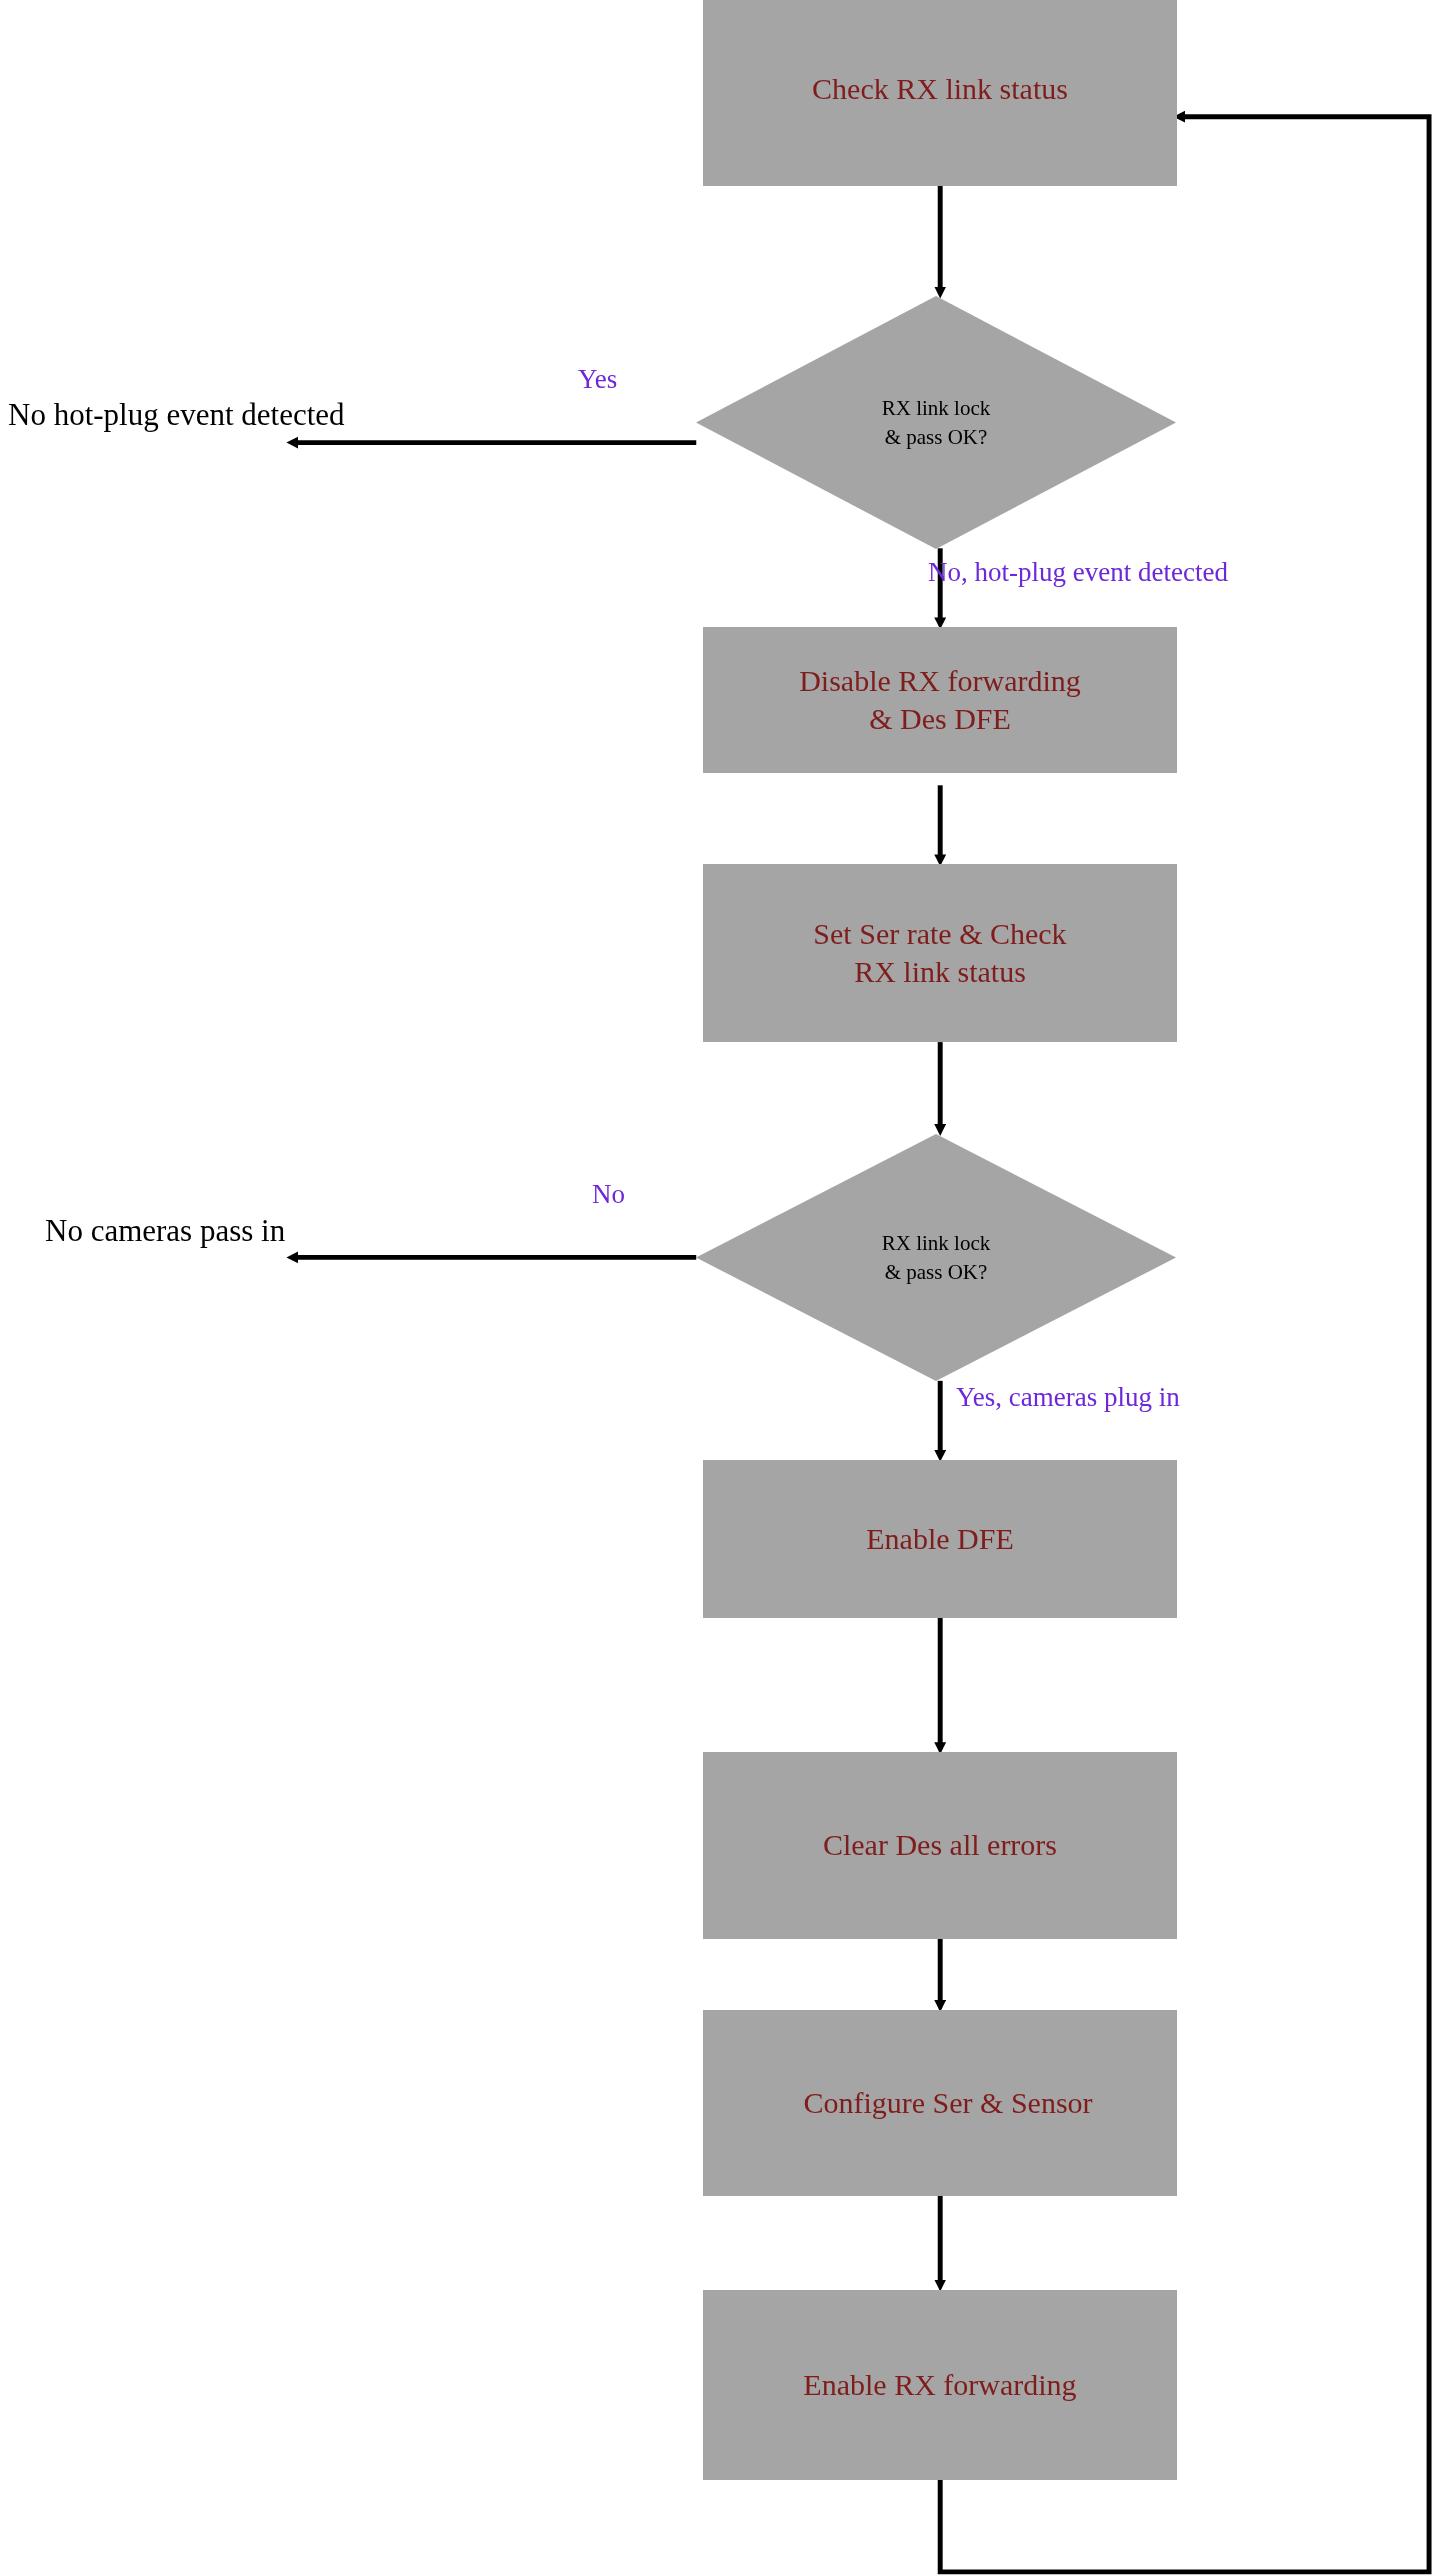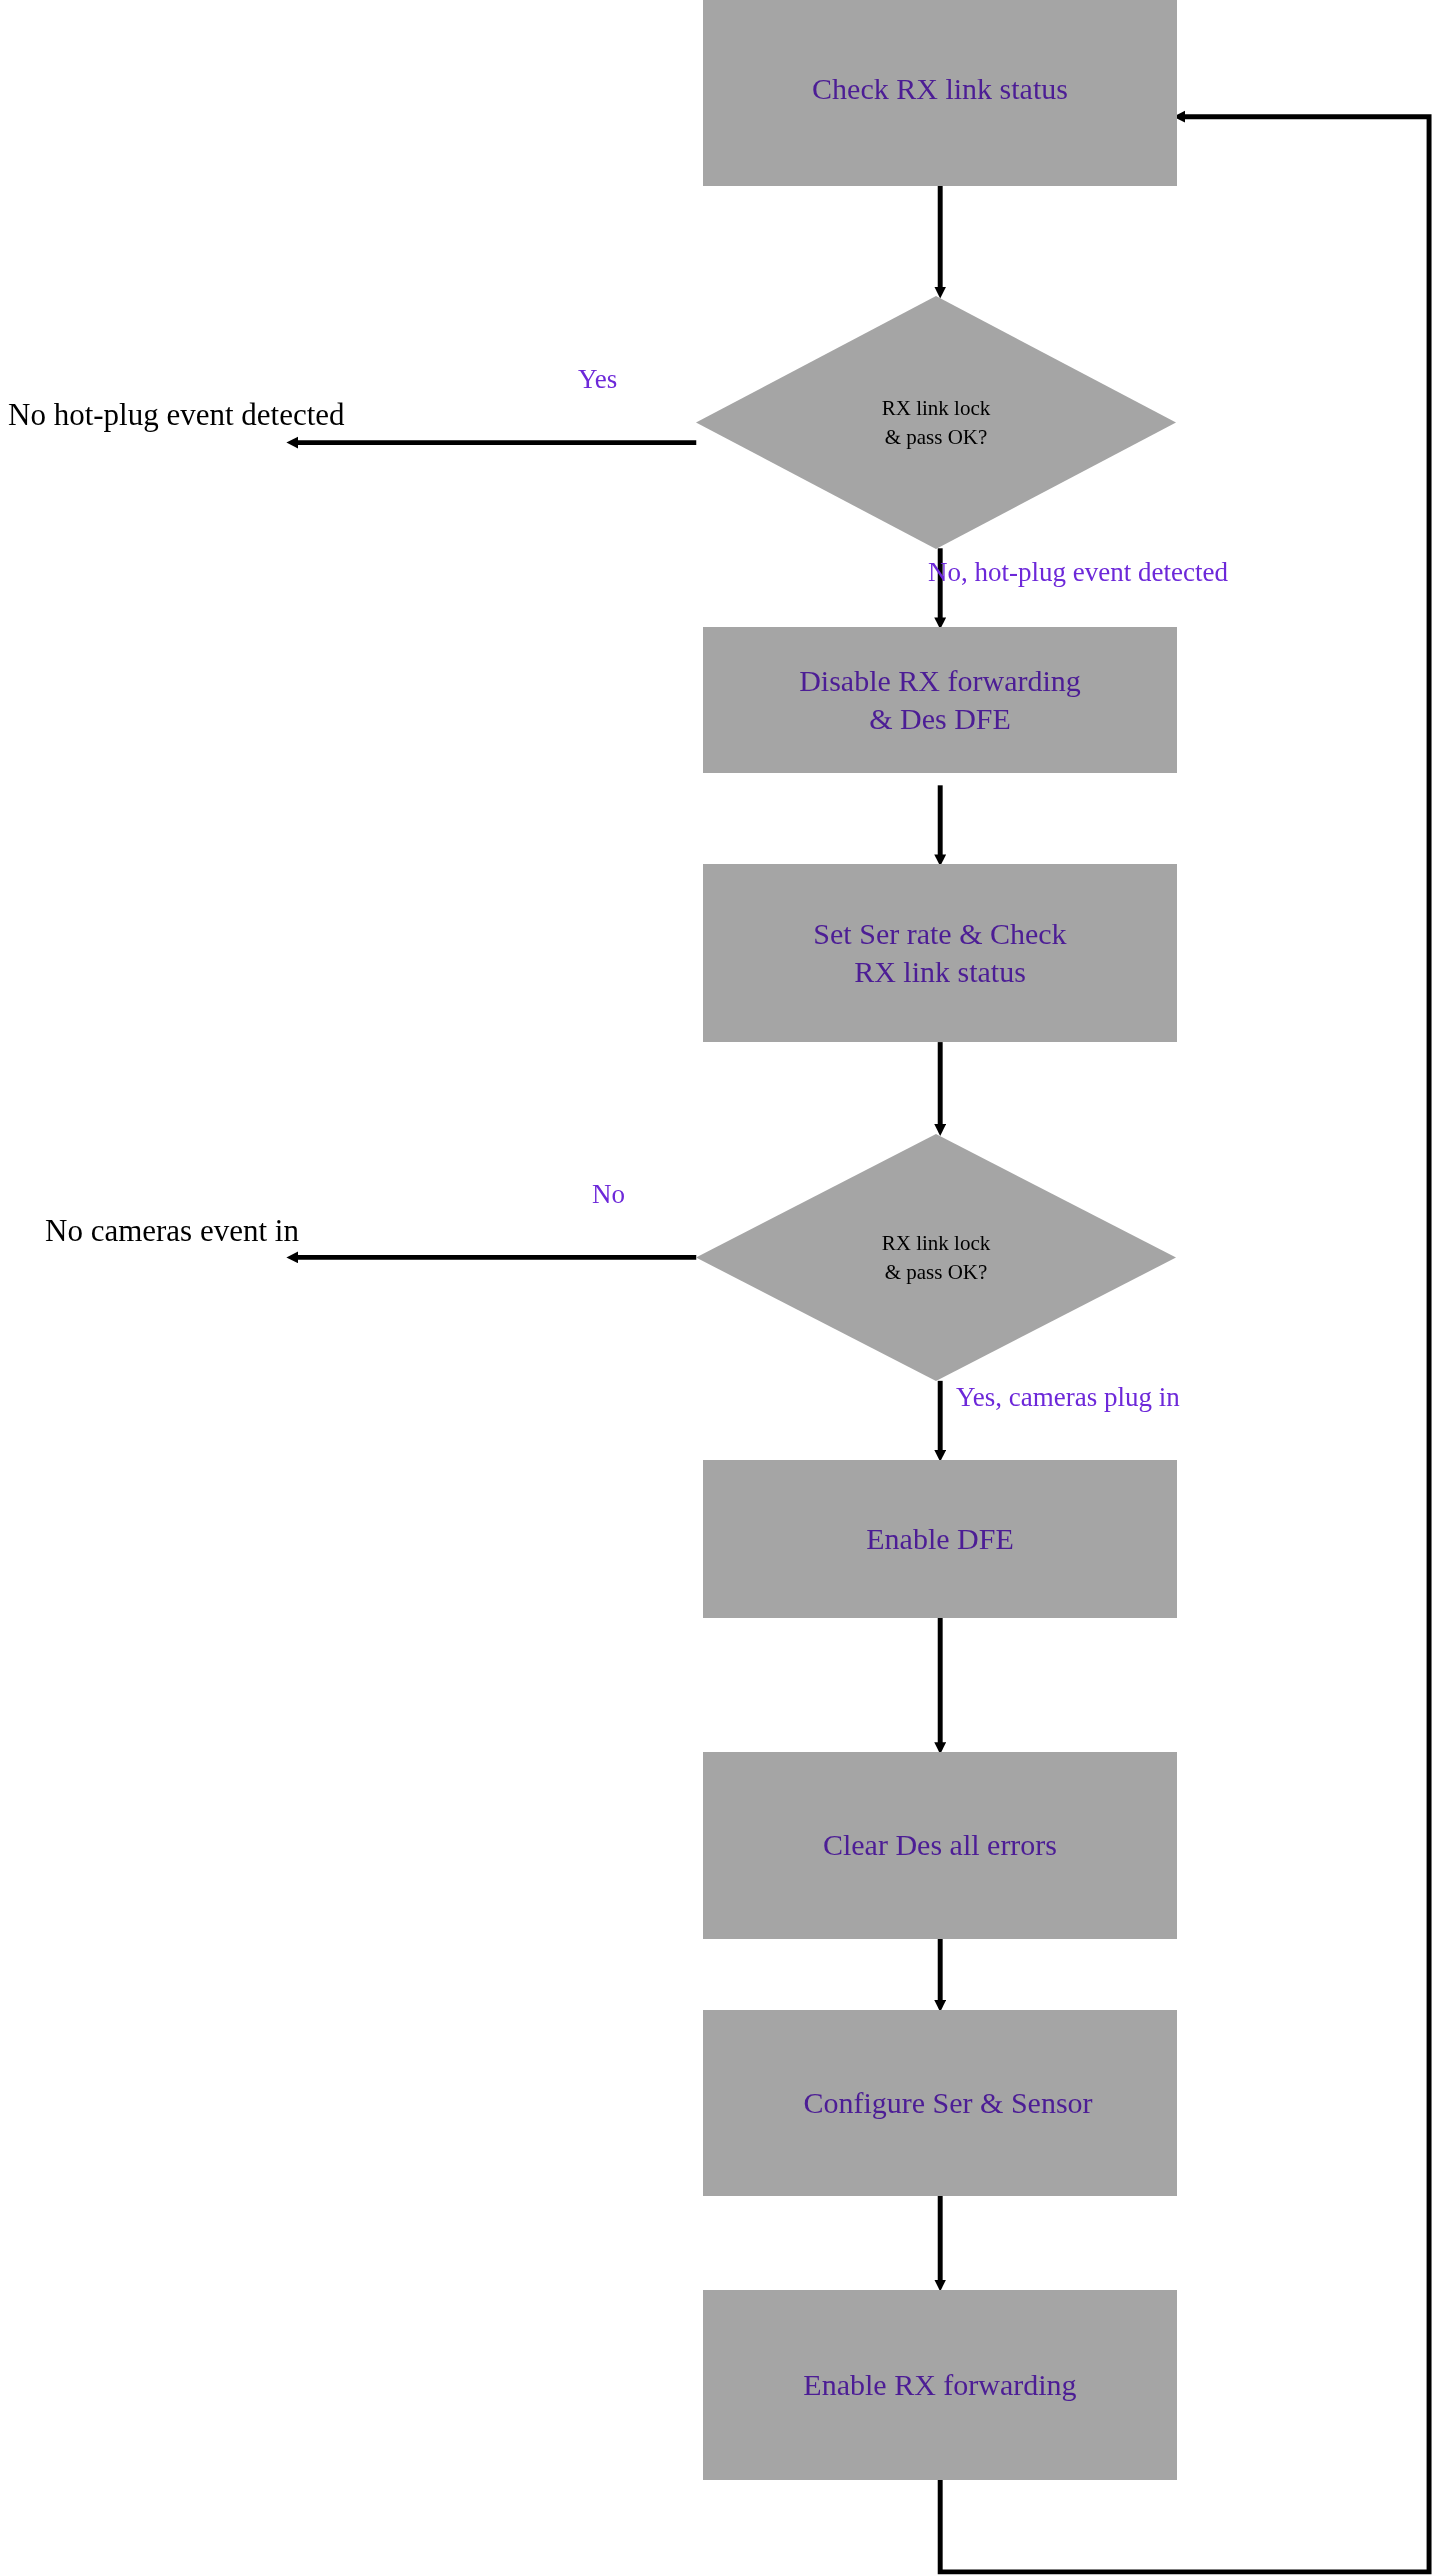--- a/index.html
+++ b/index.html
@@ -32,21 +32,21 @@
     text-align: center;
     z-index: 2;
   }
   .process {
     background: #a5a5a5;
   }
   .process .node-text {
     font-size: 30px;
     line-height: 1.28;
     white-space: pre-line;
-    color: #4c1d95;
+    color: #7f1d1d;
   }
   .decision {
     background: transparent;
   }
   .decision .diamond-shape {
     position: absolute;
     left: 0;
     top: 0;
     width: 100%;
     height: 100%;
@@ -154,21 +154,21 @@
   <div class="node process" style="left:703px; top:2010px; width:474px; height:186px;padding-left:16px;">
     <span class="node-text">Configure Ser &amp; Sensor</span>
   </div>
 
   <div class="node process" style="left:703px; top:2290px; width:474px; height:190px;">
     <span class="node-text">Enable RX forwarding</span>
   </div>
 
   <div class="terminal-text" style="left:8px; top:398px;">No hot-plug event detected</div>
 
-  <div class="terminal-text" style="left:45px; top:1214px;">No cameras event in</div>
+  <div class="terminal-text" style="left:45px; top:1214px;">No cameras pass in</div>
 
   <div class="edge-label" style="left:578px; top:365px;">Yes</div>
 
   <div class="edge-label" style="left:928px; top:558px;">No, hot-plug event detected</div>
 
   <div class="edge-label" style="left:584px; top:1180px;margin-left:8px;">No</div>
 
   <div class="edge-label" style="left:956px; top:1383px;">Yes, cameras plug in</div>
 
 </div>

